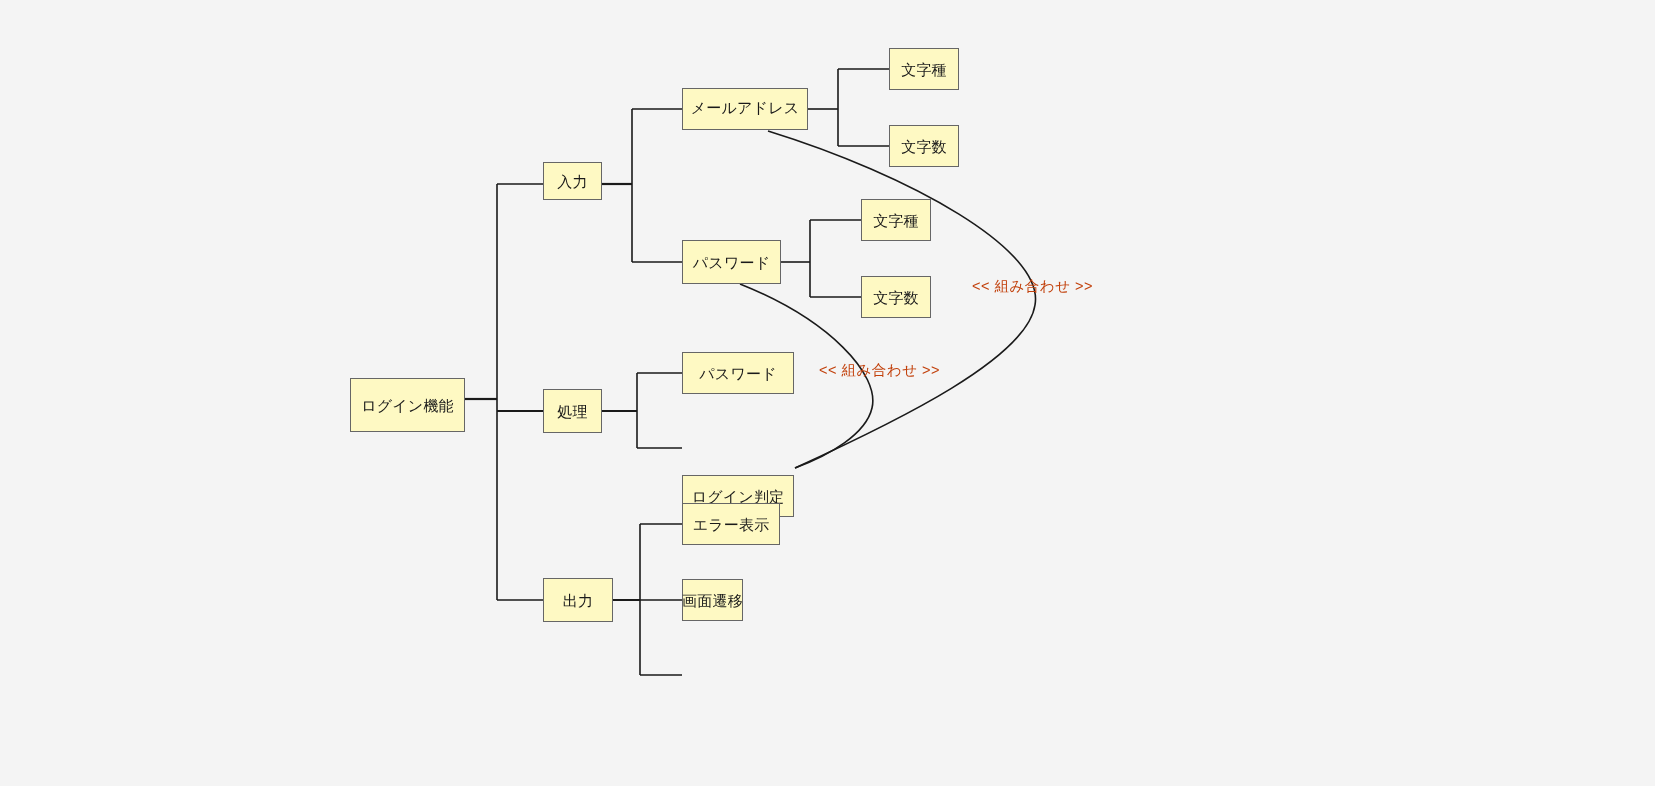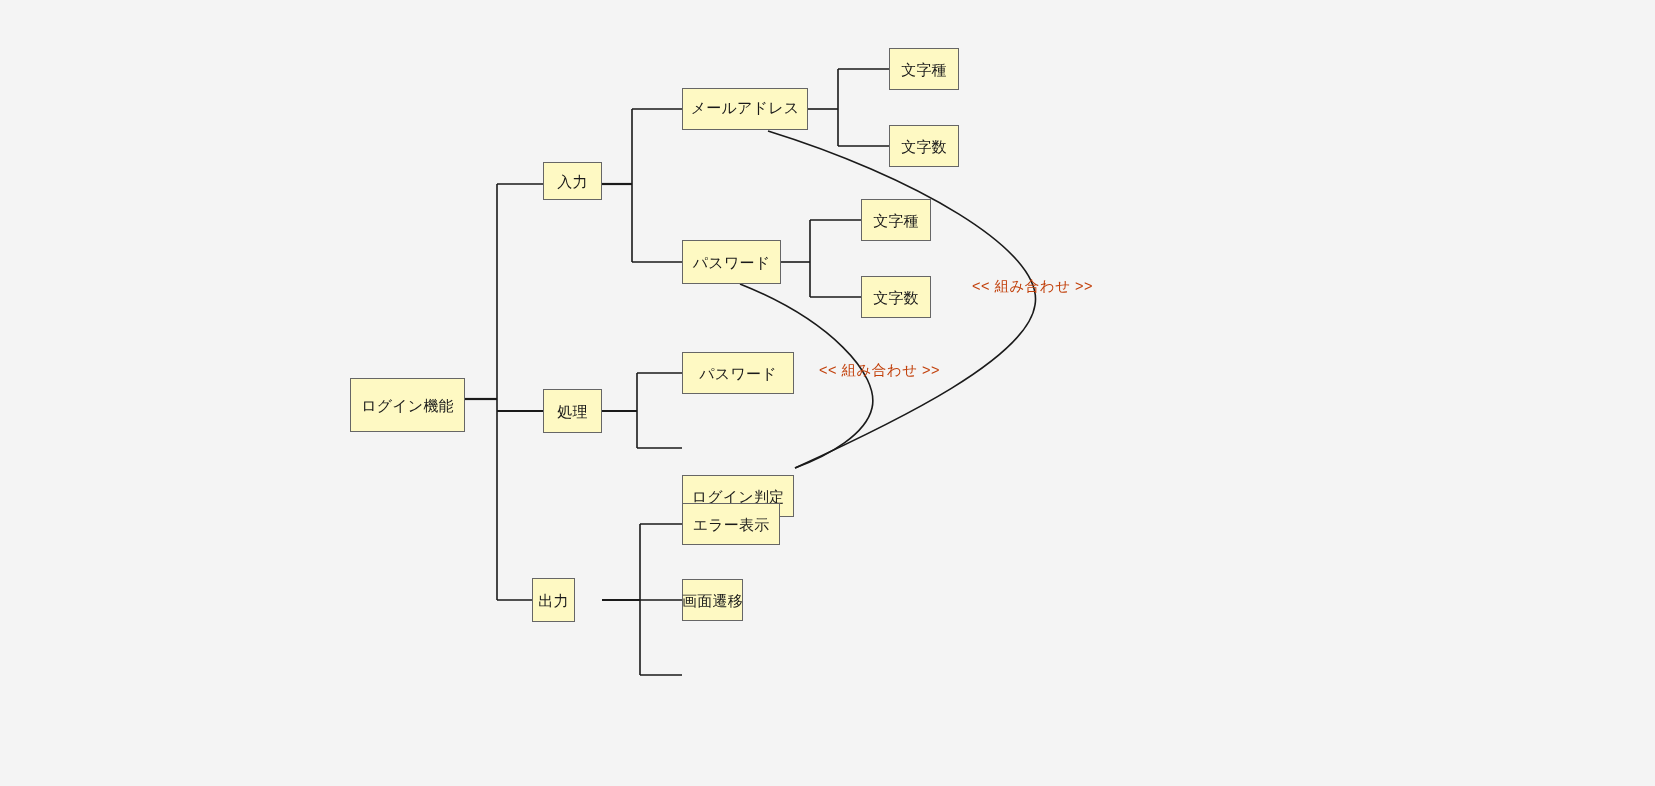--- a/index.html
+++ b/index.html
@@ -102,21 +102,21 @@
   </div>
 
   <div class="node" style="left:543px;top:162px;width:59px;height:38px;">
     <span>入力</span>
   </div>
 
   <div class="node" style="left:543px;top:389px;width:59px;height:44px;text-align:center;">
     <span>処理</span>
   </div>
 
-  <div class="node" style="left:532px;top:578px;width:43px;height:44px;justify-content:center;">
+  <div class="node" style="left:543px;top:578px;width:70px;height:44px;justify-content:center;">
     <span>出力</span>
   </div>
 
   <div class="node" style="left:682px;top:88px;width:126px;height:42px;font-family:Liberation Mono, monospace;">
     <span>メールアドレス</span>
   </div>
 
   <div class="node" style="left:682px;top:240px;width:99px;height:44px;">
     <span>パスワード</span>
   </div>

